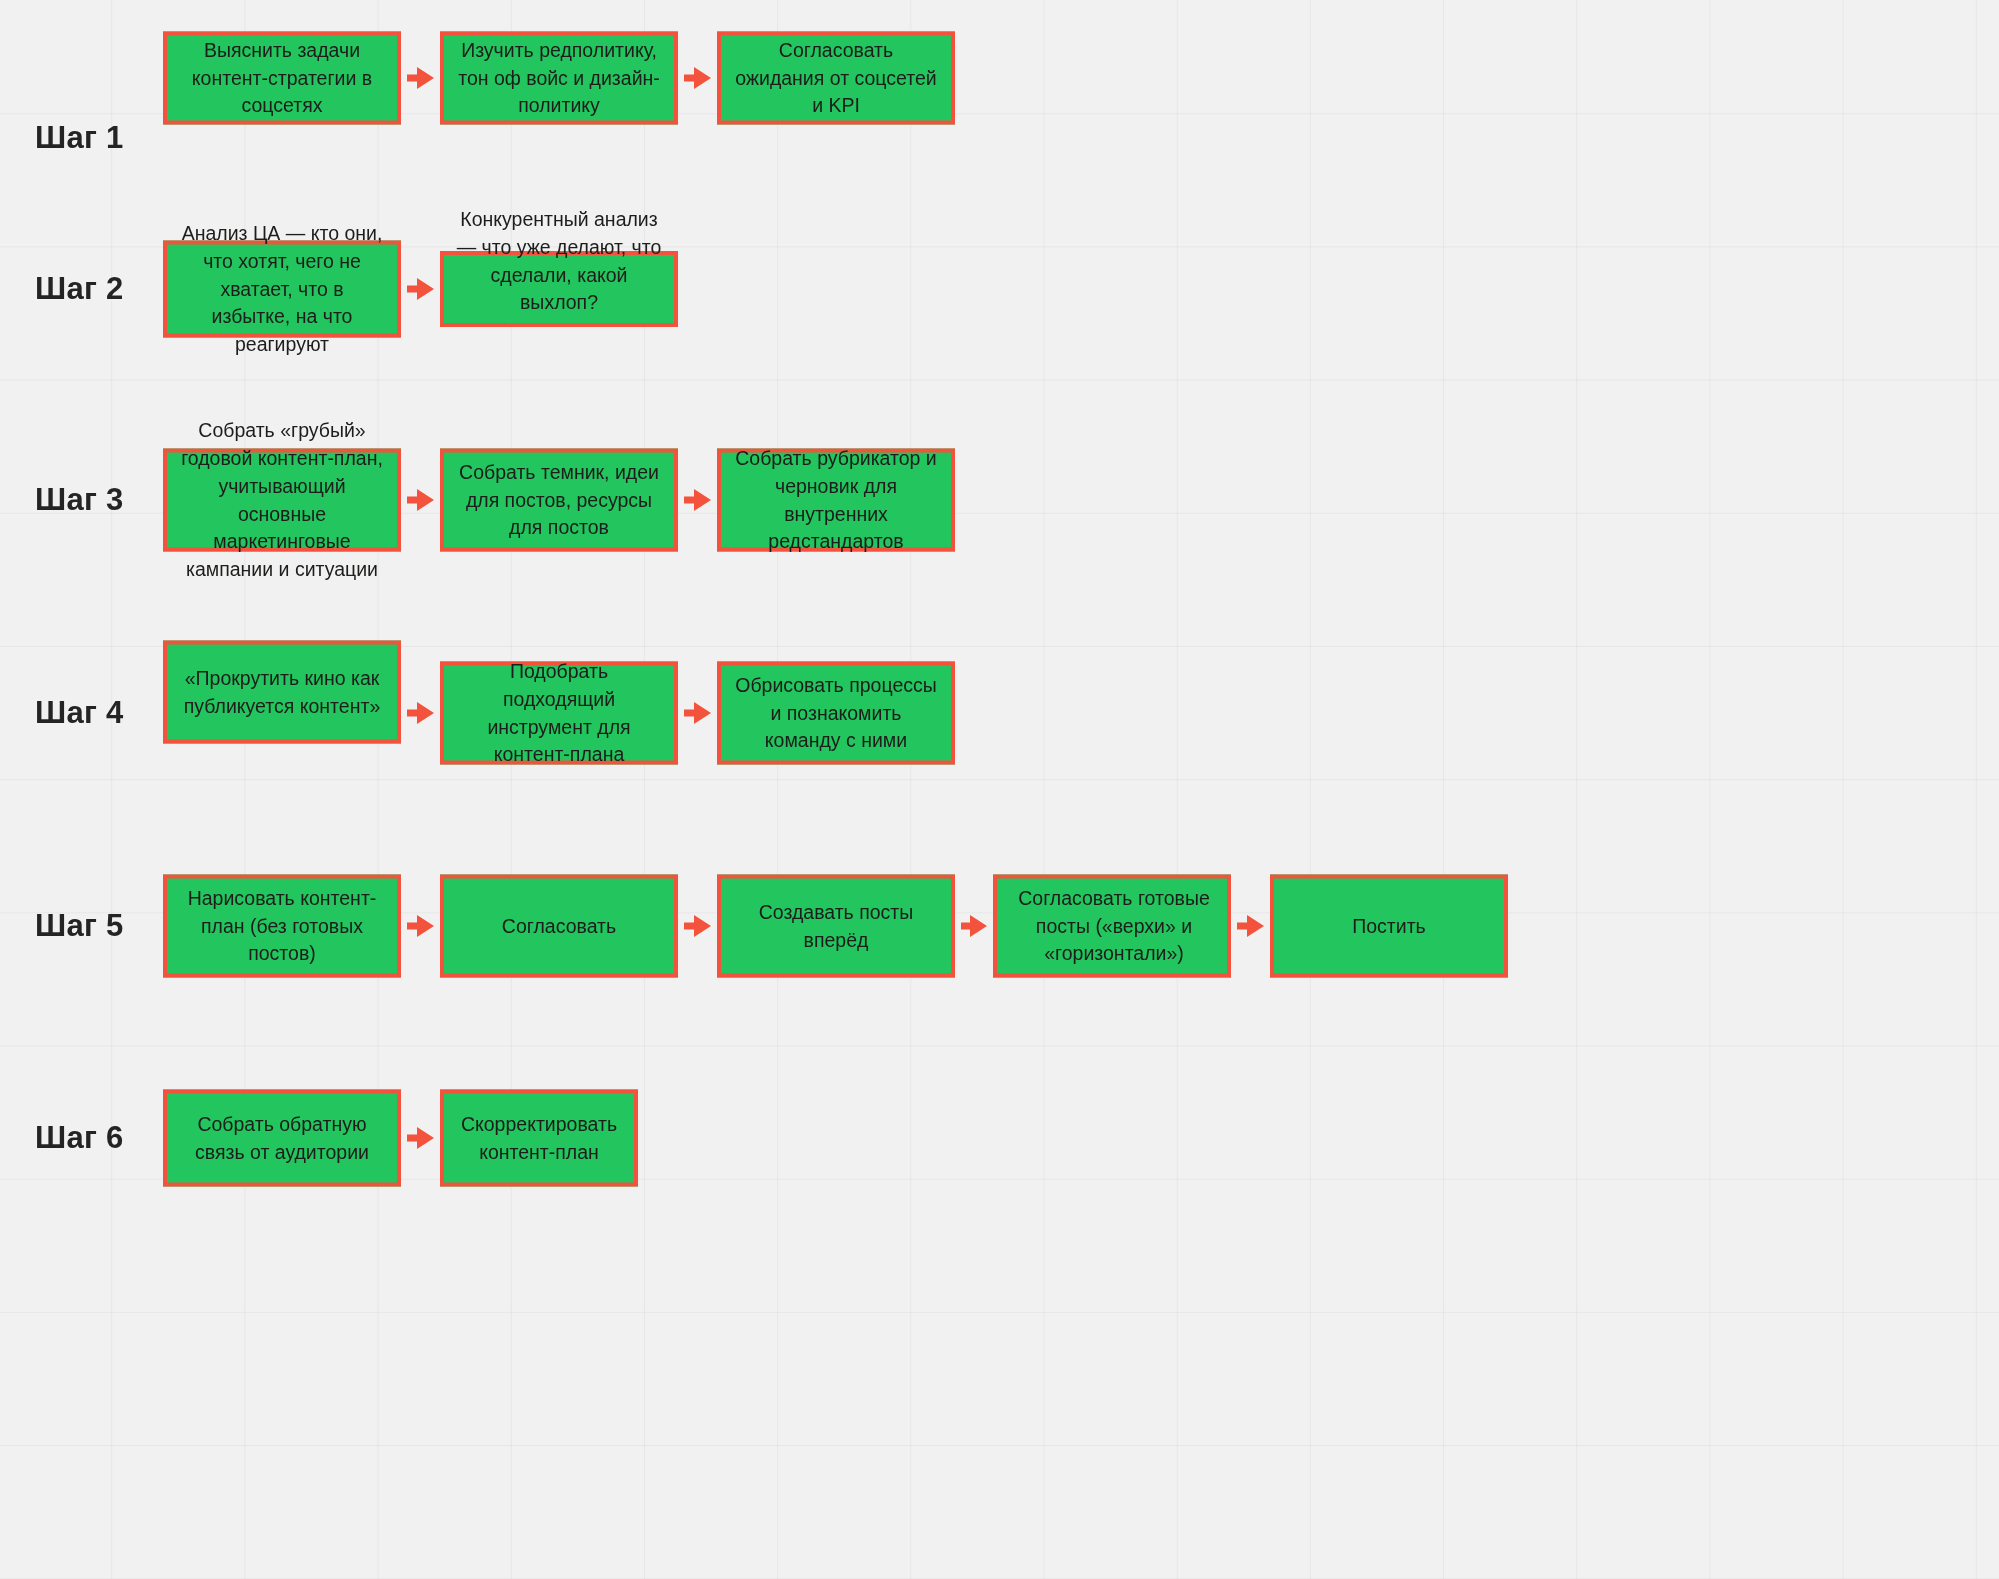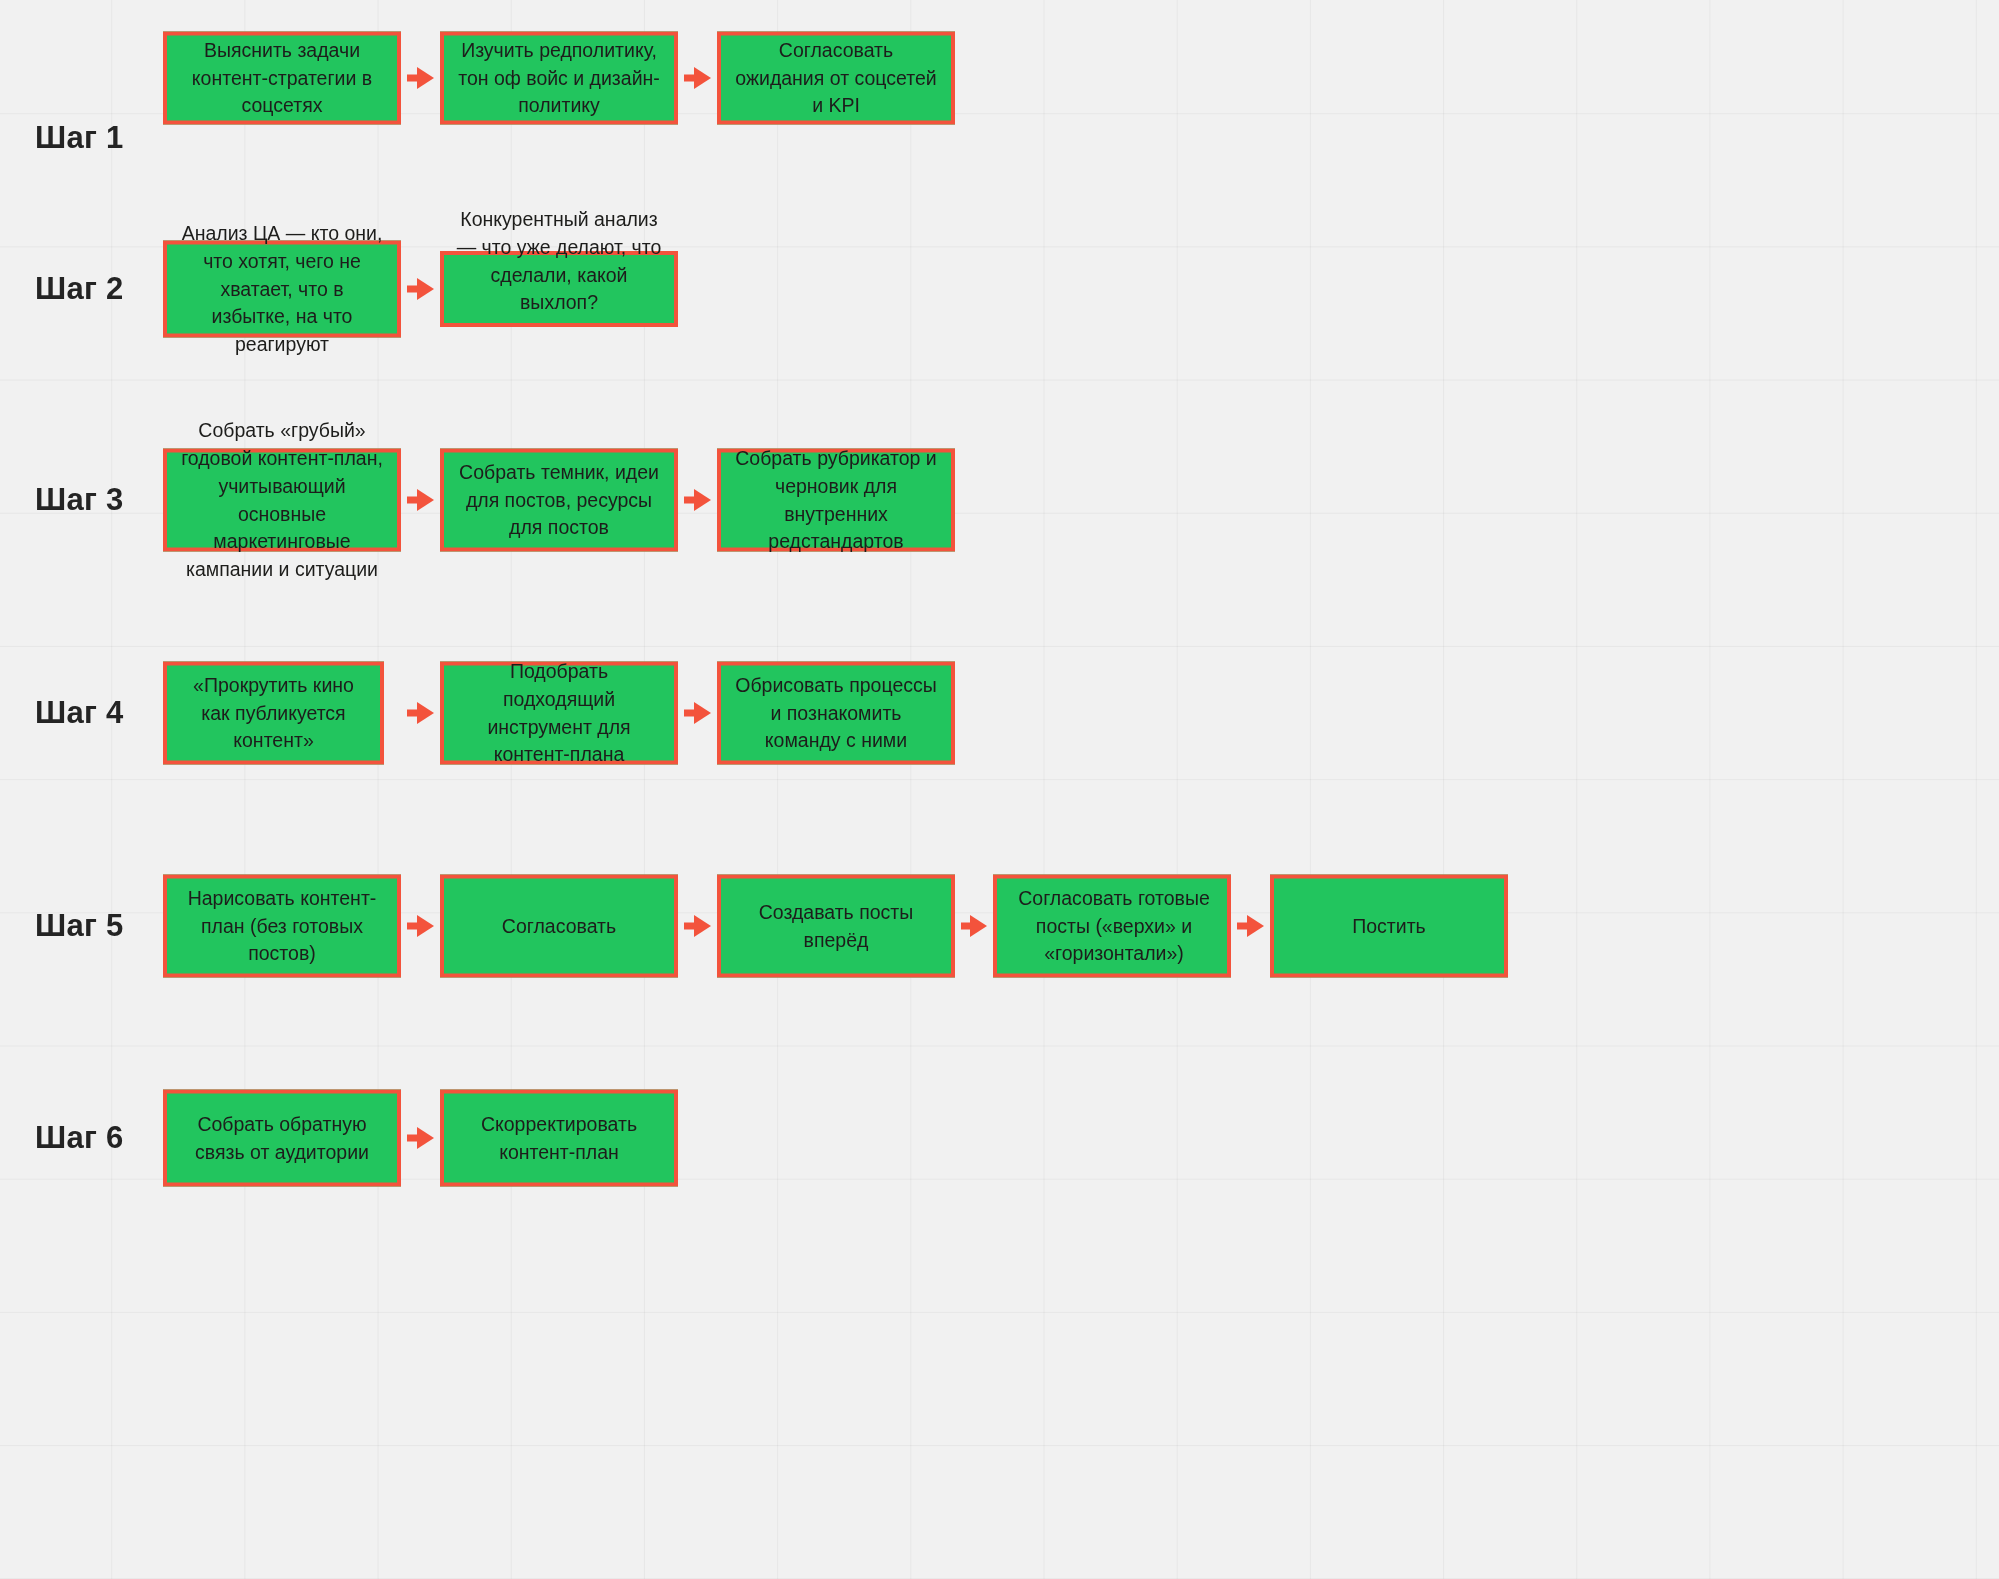--- a/index.html
+++ b/index.html
@@ -118,21 +118,21 @@
       <span>Собрать темник, идеи для постов, ресурсы для постов</span>
     </div>
     <div class="arrow" style="left: 684px; top: 500px; width: 27px;">
       <div class="shaft" style="width: 12px;"></div>
       <div class="head"></div>
     </div>
     <div class="node" style="left: 717px; top: 500px; width: 238px; height: 103px;">
       <span>Собрать рубрикатор и черновик для внутренних редстандартов</span>
     </div>
     <div class="step-label" style="left: 35px; top: 713px;">Шаг 4</div>
-    <div class="node" style="left: 163px; top: 713px; width: 221px; height: 103px;">
+    <div class="node" style="left: 163px; top: 692px; width: 238px; height: 103px;">
       <span>«Прокрутить кино как публикуется контент»</span>
     </div>
     <div class="arrow" style="left: 407px; top: 713px; width: 27px;">
       <div class="shaft" style="width: 12px;"></div>
       <div class="head"></div>
     </div>
     <div class="node" style="left: 440px; top: 713px; width: 238px; height: 103px;">
       <span>Подобрать подходящий инструмент для контент-плана</span>
     </div>
     <div class="arrow" style="left: 684px; top: 713px; width: 27px;">
@@ -175,16 +175,16 @@
       <span>Постить</span>
     </div>
     <div class="step-label" style="left: 35px; top: 1138px;">Шаг 6</div>
     <div class="node" style="left: 163px; top: 1138px; width: 238px; height: 97px;">
       <span>Собрать обратную связь от аудитории</span>
     </div>
     <div class="arrow" style="left: 407px; top: 1138px; width: 27px;">
       <div class="shaft" style="width: 12px;"></div>
       <div class="head"></div>
     </div>
-    <div class="node" style="left: 440px; top: 1138px; width: 238px; height: 97px;">
+    <div class="node" style="left: 440px; top: 1138px; width: 198px; height: 97px;">
       <span>Скорректировать контент-план</span>
     </div>
   </div>
 
 </body></html>

